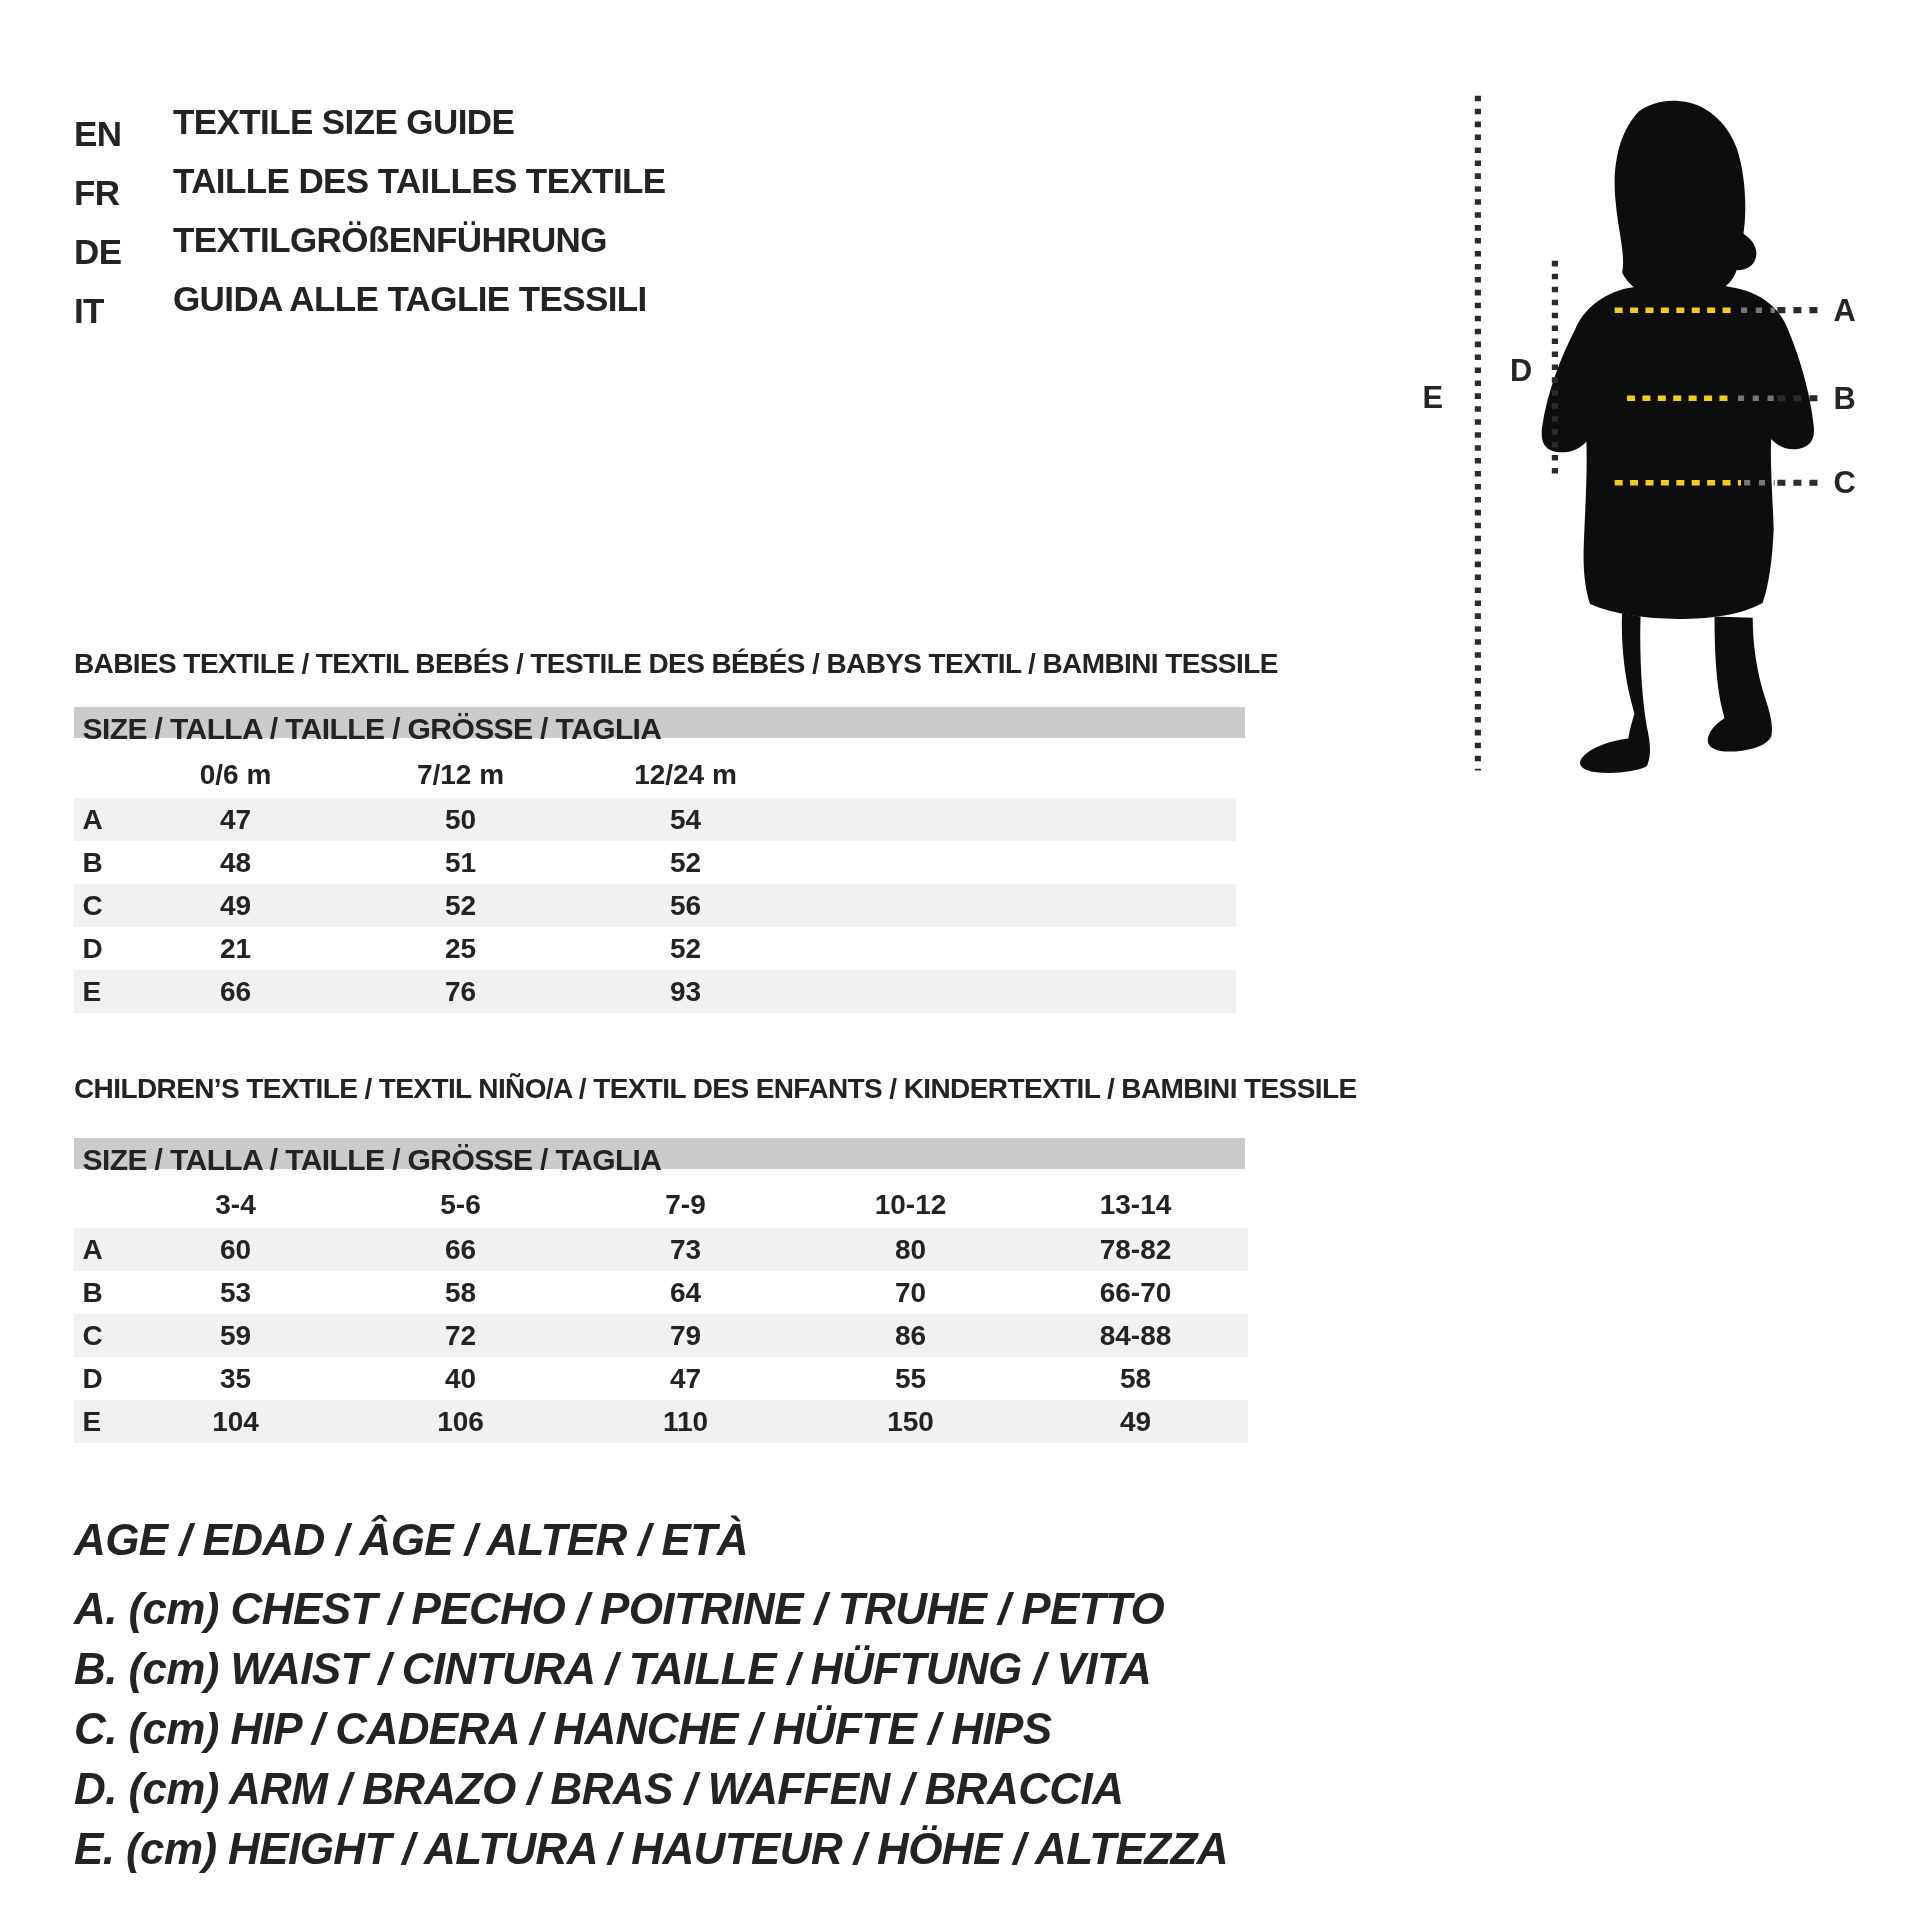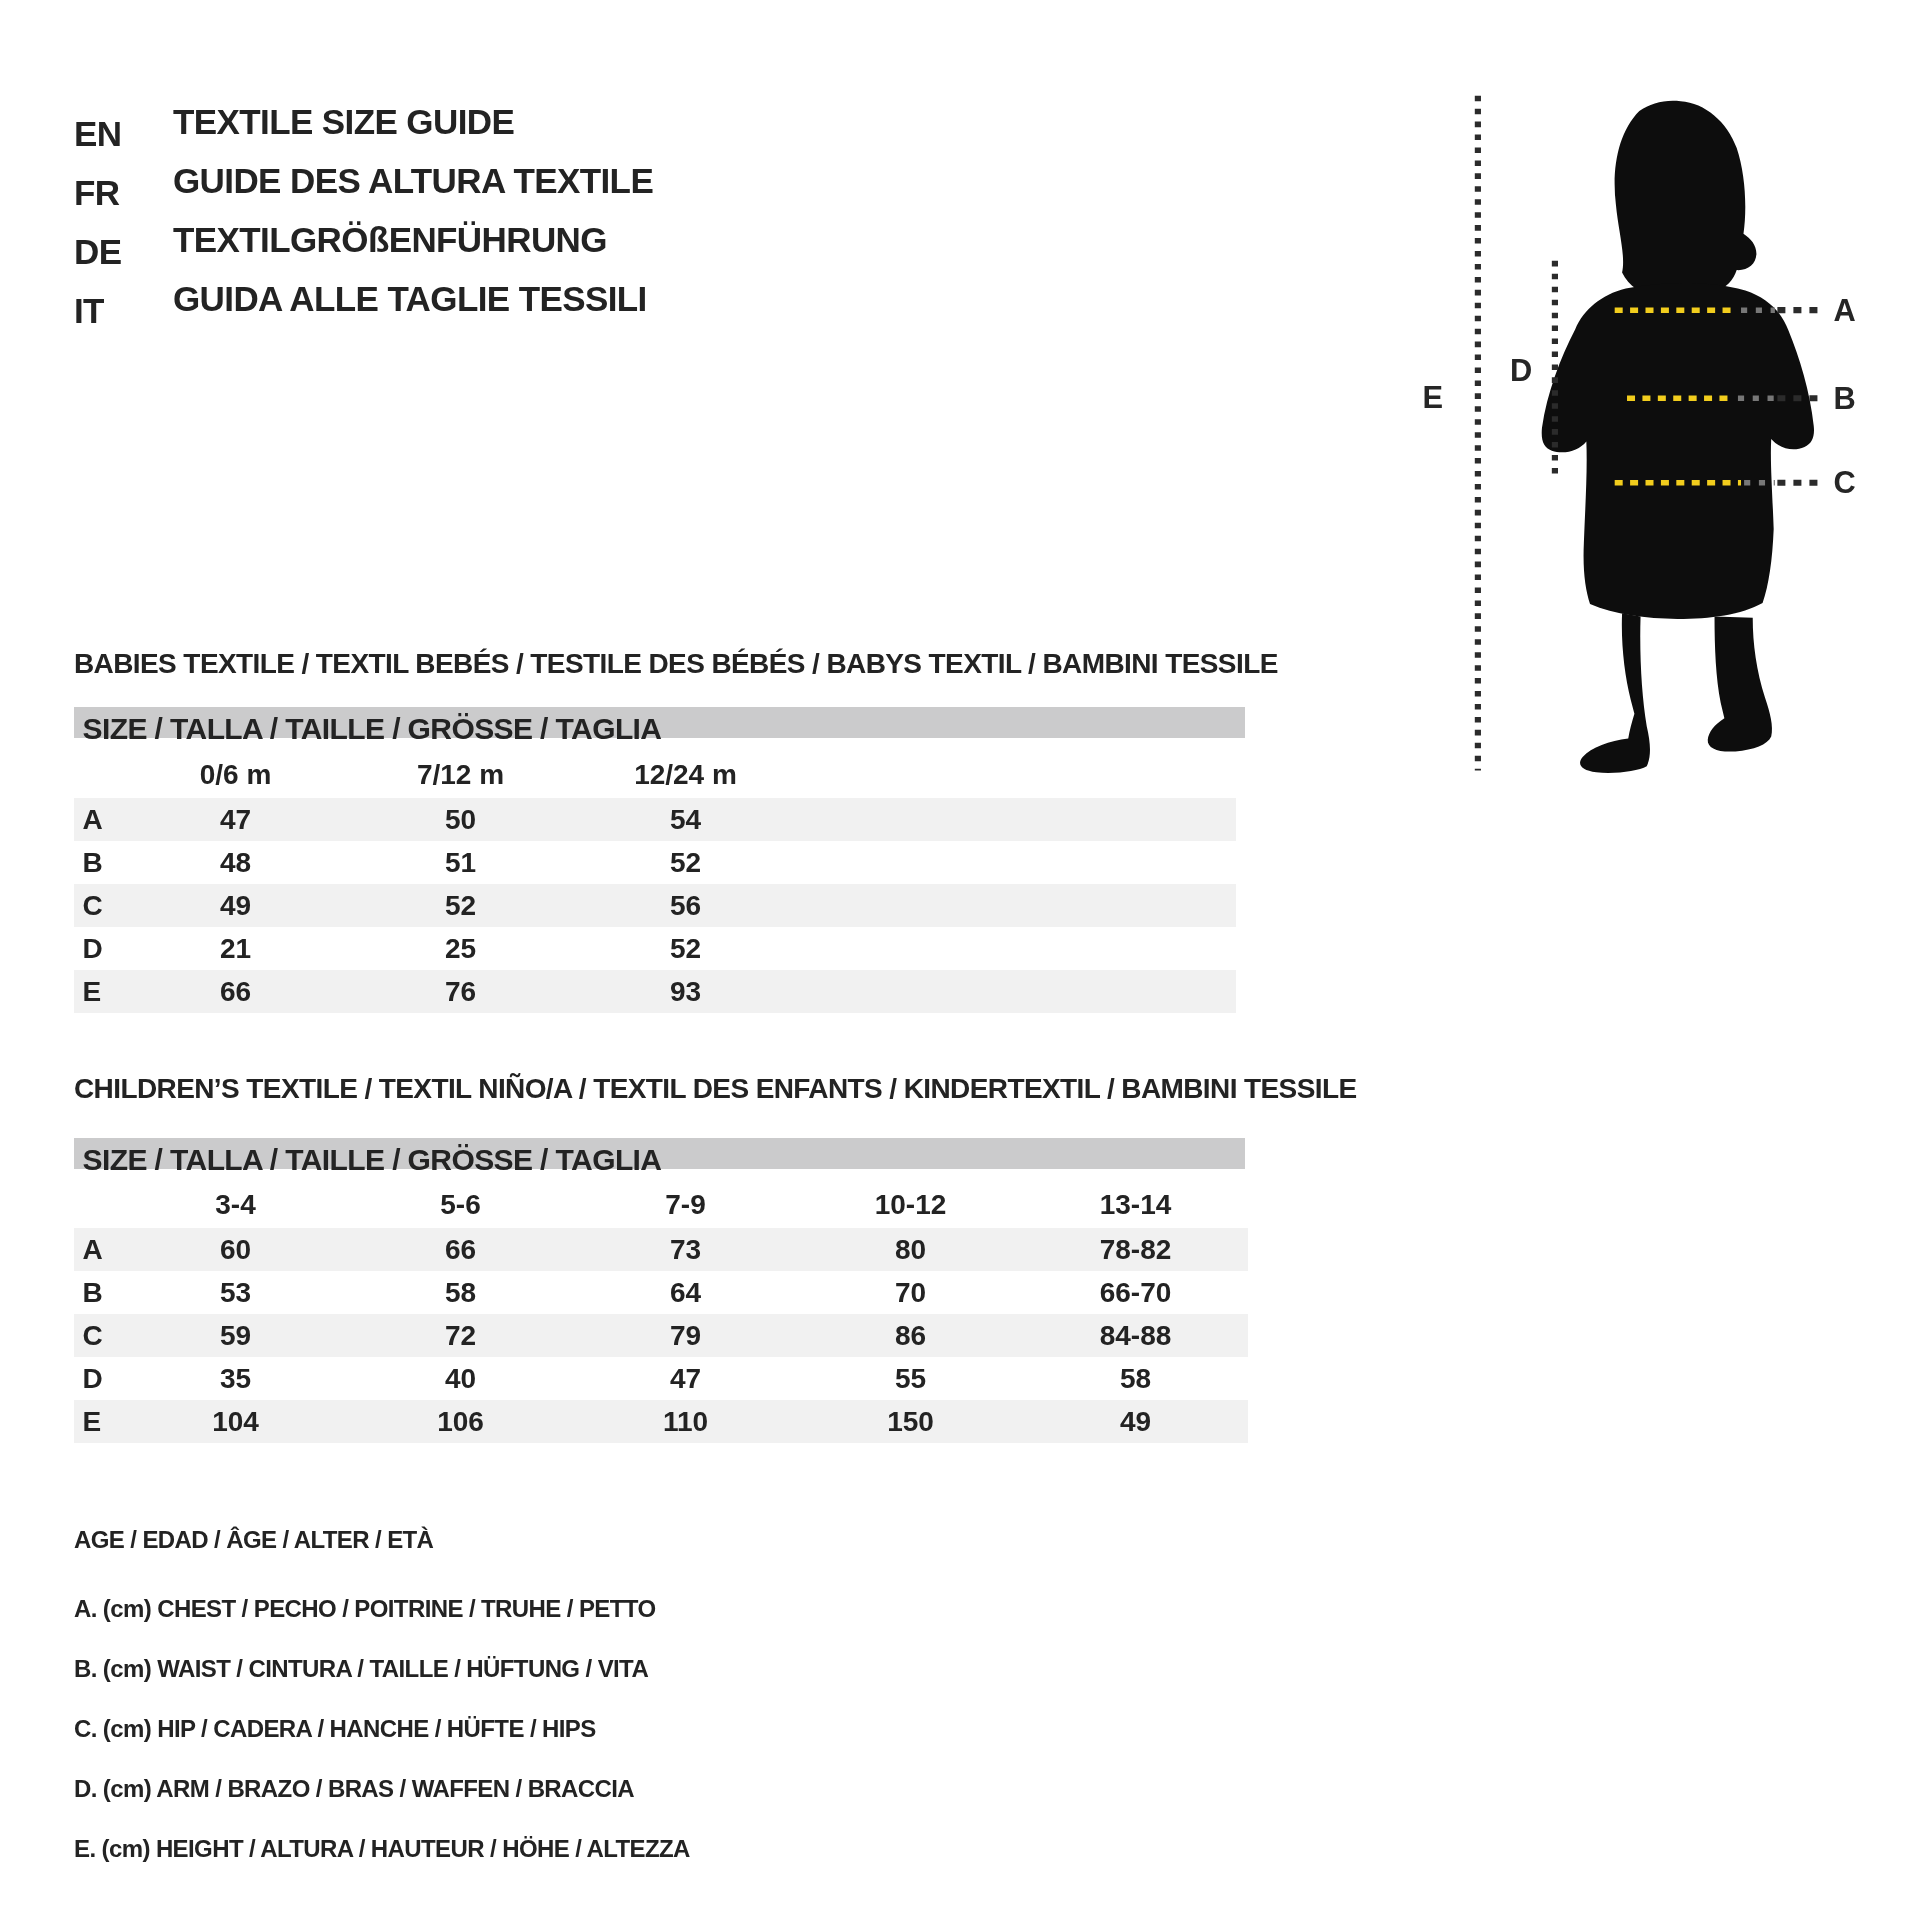--- a/index.html
+++ b/index.html
@@ -44,38 +44,39 @@
     white-space:nowrap;
   }
   table.size-table thead tr{height:46px;}
   table.size-table tbody tr{height:43px;}
   table.size-table tbody tr:nth-child(odd){background:#f1f1f1;}
   table.size-table .row-label{text-align:left;padding-left:8.6px;}
   
   .legend-block{position:absolute;left:74px;top:1510px;}
   .legend-line{
     height:60px;line-height:60px;
-    font-size:24px;font-weight:700;letter-spacing:-0.6px;
+    font-size:44px;font-weight:700;letter-spacing:-0.6px;
     white-space:nowrap;
+    font-style:italic;
   }
   .legend-line.first{margin-bottom:8.6px;}
 </style>
 </head>
 <body>
 
 <div class="canvas">
 
   <div class="lang-block">
       <div class="lang-row">
         <span class="lang-code">EN</span>
         <span class="lang-title">TEXTILE SIZE GUIDE</span>
       </div>
       <div class="lang-row">
         <span class="lang-code">FR</span>
-        <span class="lang-title">GUIDE DES ALTURA TEXTILE</span>
+        <span class="lang-title">TAILLE DES TAILLES TEXTILE</span>
       </div>
       <div class="lang-row">
         <span class="lang-code">DE</span>
         <span class="lang-title">TEXTILGRÖßENFÜHRUNG</span>
       </div>
       <div class="lang-row">
         <span class="lang-code">IT</span>
         <span class="lang-title">GUIDA ALLE TAGLIE TESSILI</span>
       </div>
     </div>

